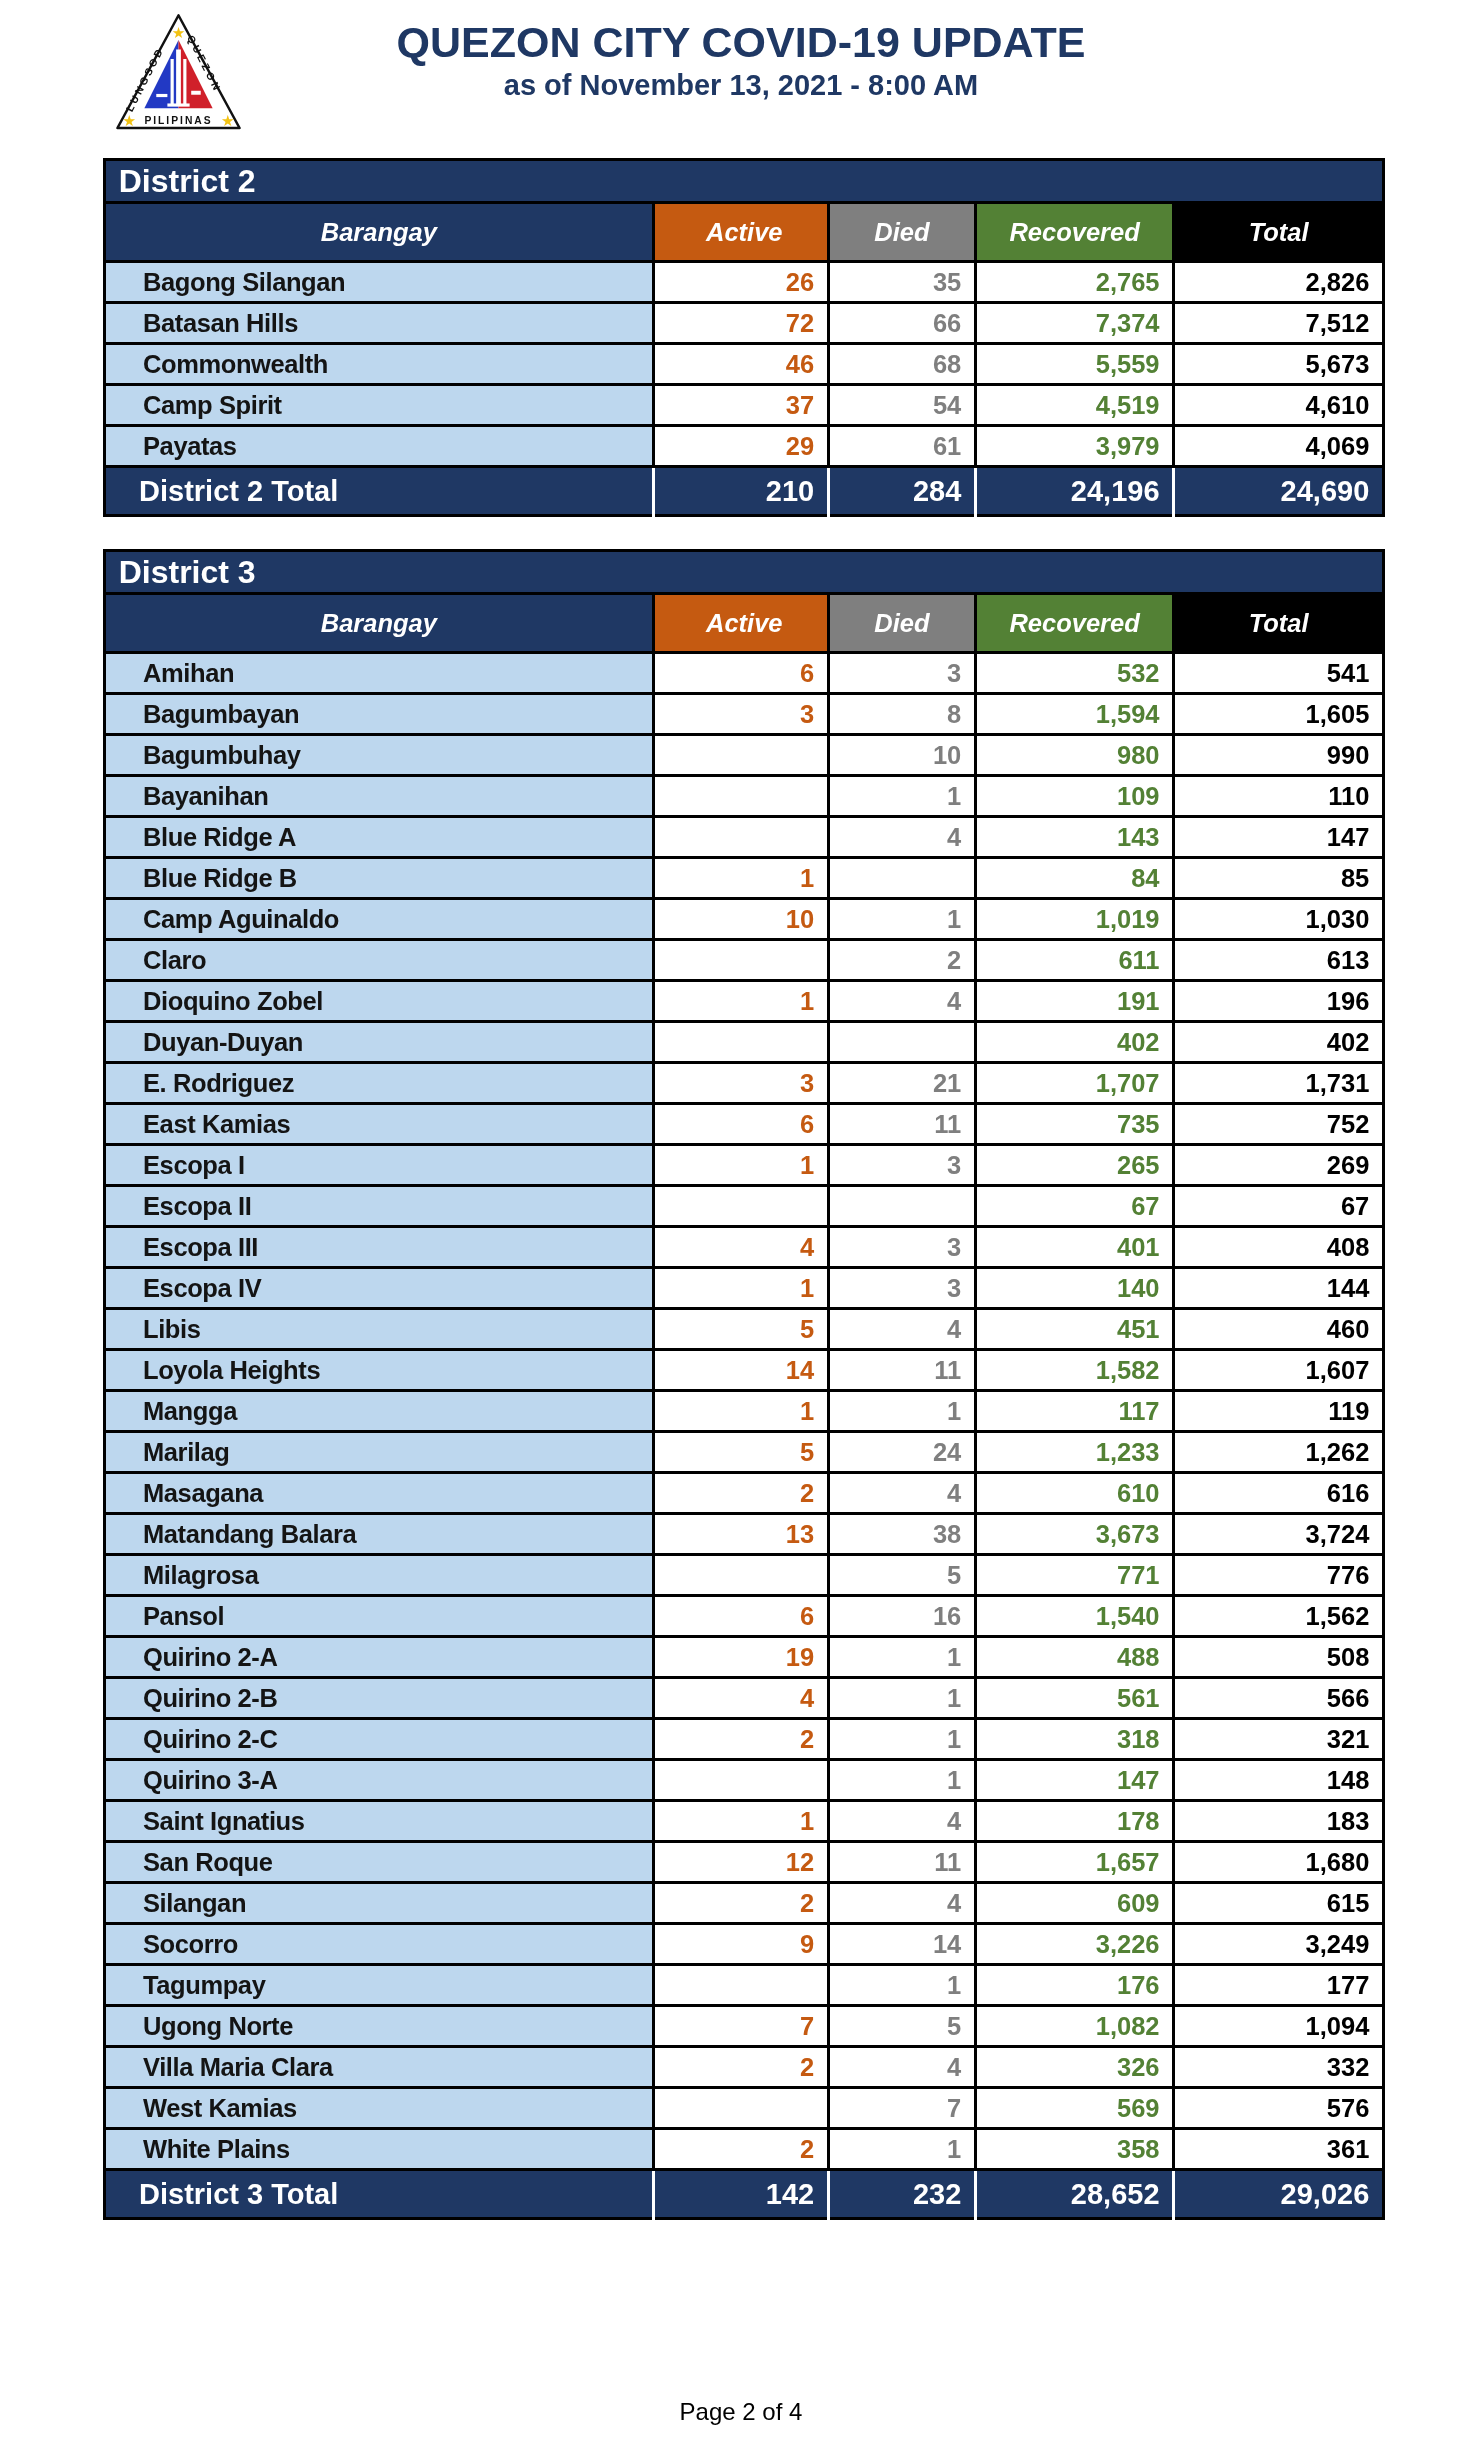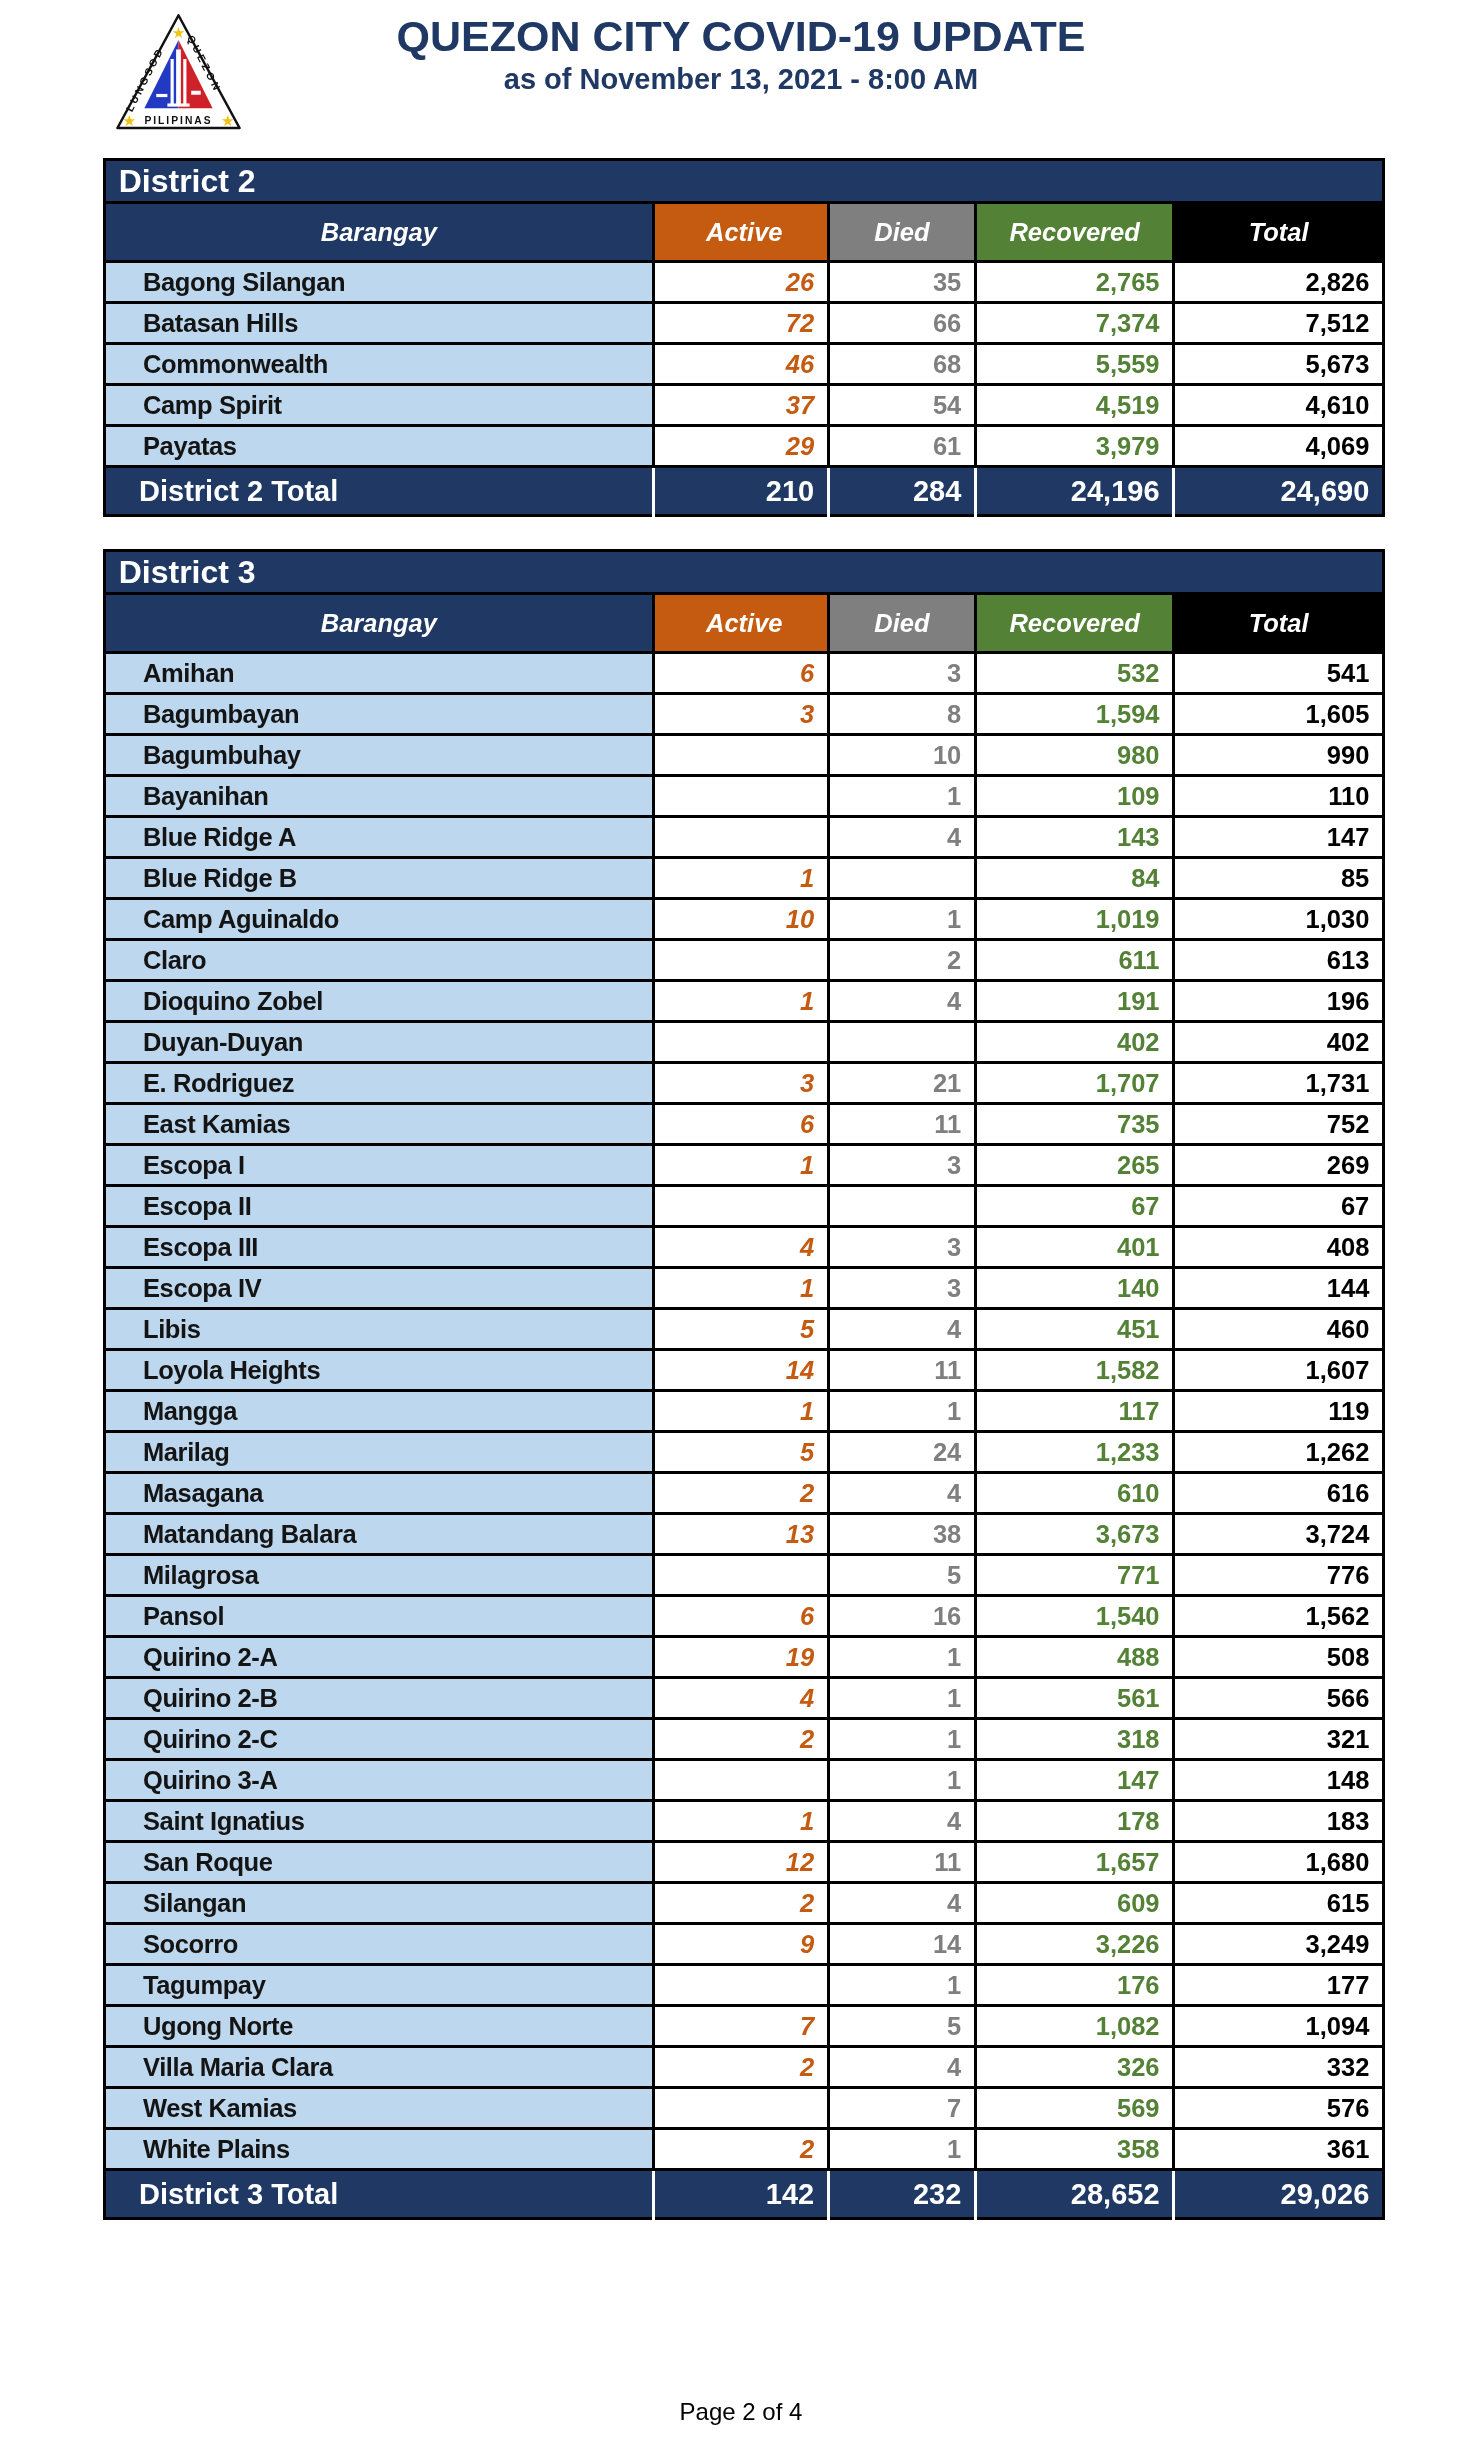--- a/index.html
+++ b/index.html
@@ -8,21 +8,21 @@
   }
   *{box-sizing:border-box;}
   html,body{margin:0;padding:0;}
   body{
     width:1482px;height:2462px;position:relative;background:#ffffff;
     font-family:"Liberation Sans", sans-serif;overflow:hidden;
   }
   
   .header{position:relative;height:146px;}
   .logo{position:absolute;left:115px;top:11px;}
-  .title-block{text-align:center;padding-top:13px;}
+  .title-block{text-align:center;padding-top:19px;}
   .title-block h1{
     margin:0;font-size:43px;font-weight:bold;color:var(--titleblue);
     letter-spacing:0px;line-height:1.1;
   }
   .title-block h2{
     margin:3.2px 0 0 0;font-size:29px;font-weight:bold;color:var(--titleblue);
   }
   
   .tables{margin:12px 97px 0 103px;}
   table.district{
@@ -48,21 +48,21 @@
   tr.cols th.h-recovered{background:var(--green);}
   tr.cols th.h-total{background:var(--black);}
 
   tbody td{height:41px;border-bottom:3.2px solid #000;font-size:25.5px;font-weight:bold;}
   tbody td + td{border-left:3.2px solid #000;}
   td.name-cell{
     background:var(--lightblue);color:#141414;text-align:left;
     padding-left:37px;letter-spacing:-0.4px;
   }
   td.num{background:#fff;text-align:right;padding-right:12.7px;}
-  td.v-active{color:var(--orange);font-style:italic;} td.v-died{color:var(--gray);}
+  td.v-active{color:var(--orange);} td.v-died{color:var(--gray);}
   td.v-recovered{color:var(--green);} td.v-total{color:var(--black);}
 
   tfoot td{
     background:var(--navy);color:#fff;font-size:29px;font-weight:bold;
     height:49px;border-top:3.2px solid #000;
   }
   tfoot td + td{border-left:3.2px solid #ffffff;}
   tfoot td.total-label{text-align:left;padding-left:33px;}
   tfoot td.num-f{text-align:right;padding-right:12.7px;background:var(--navy);}
 

